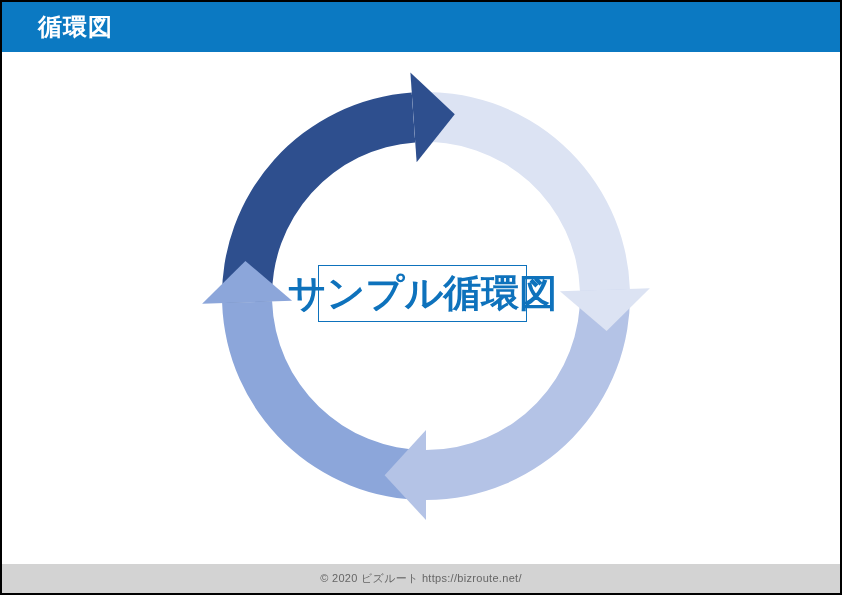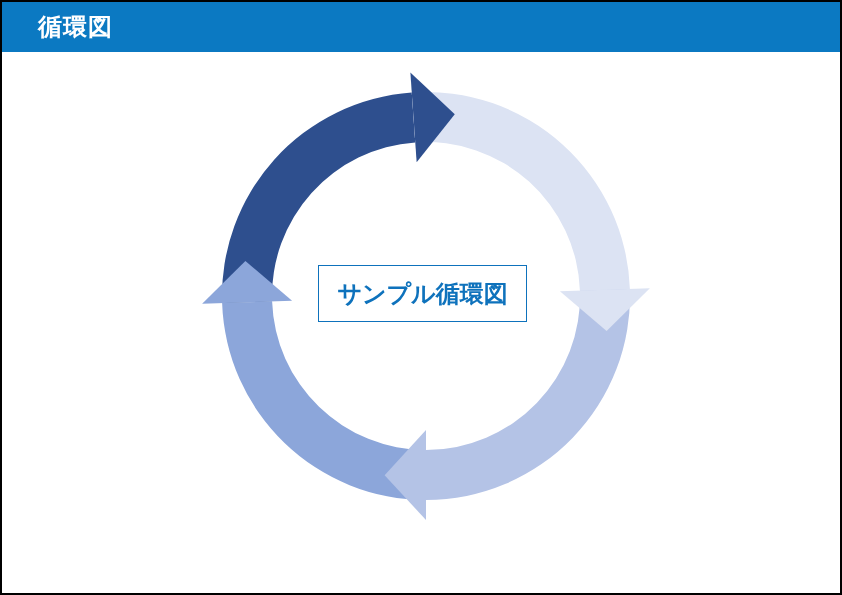--- a/index.html
+++ b/index.html
@@ -44,21 +44,21 @@
     top: 263px;
     width: 209px;
     height: 57px;
     box-sizing: border-box;
     background: #ffffff;
     display: flex;
     align-items: center;
     justify-content: center;
   }
   .center-label {
-    font-size: 24px;
+    font-size: 38px;
     font-weight: 700;
     white-space: nowrap;
   }
   .footer-bar {
     position: absolute;
     left: 0;
     right: 0;
     bottom: 0;
     height: 29px;
     display: flex;
@@ -87,14 +87,17 @@
       <polygon points="416.65,162.33 410.37,72.55 454.78,114.27" fill="#2e4f8e"></polygon>
       <polygon points="559.92,291.32 649.86,288.18 606.62,331.11" fill="#dce3f3"></polygon>
       <polygon points="426.00,430.00 426.00,520.00 384.61,475.28" fill="#b4c3e6"></polygon>
       <polygon points="292.08,300.68 202.14,303.82 245.38,260.89" fill="#8ca6da"></polygon>
     </svg>
 
   <div class="center-label-box" style="border: 1.5px solid rgb(14, 114, 188); background: rgb(255, 255, 255);">
     <span class="center-label" style="color: rgb(14, 114, 188);">サンプル循環図</span>
   </div>
 
+  <div class="footer-bar" style="background: rgb(211, 211, 211);">
+    <span class="footer-text" style="color: rgb(102, 102, 102);">© 2020 ビズルート https://bizroute.net/</span>
+  </div>
 
 </div>
 
 </body></html>

